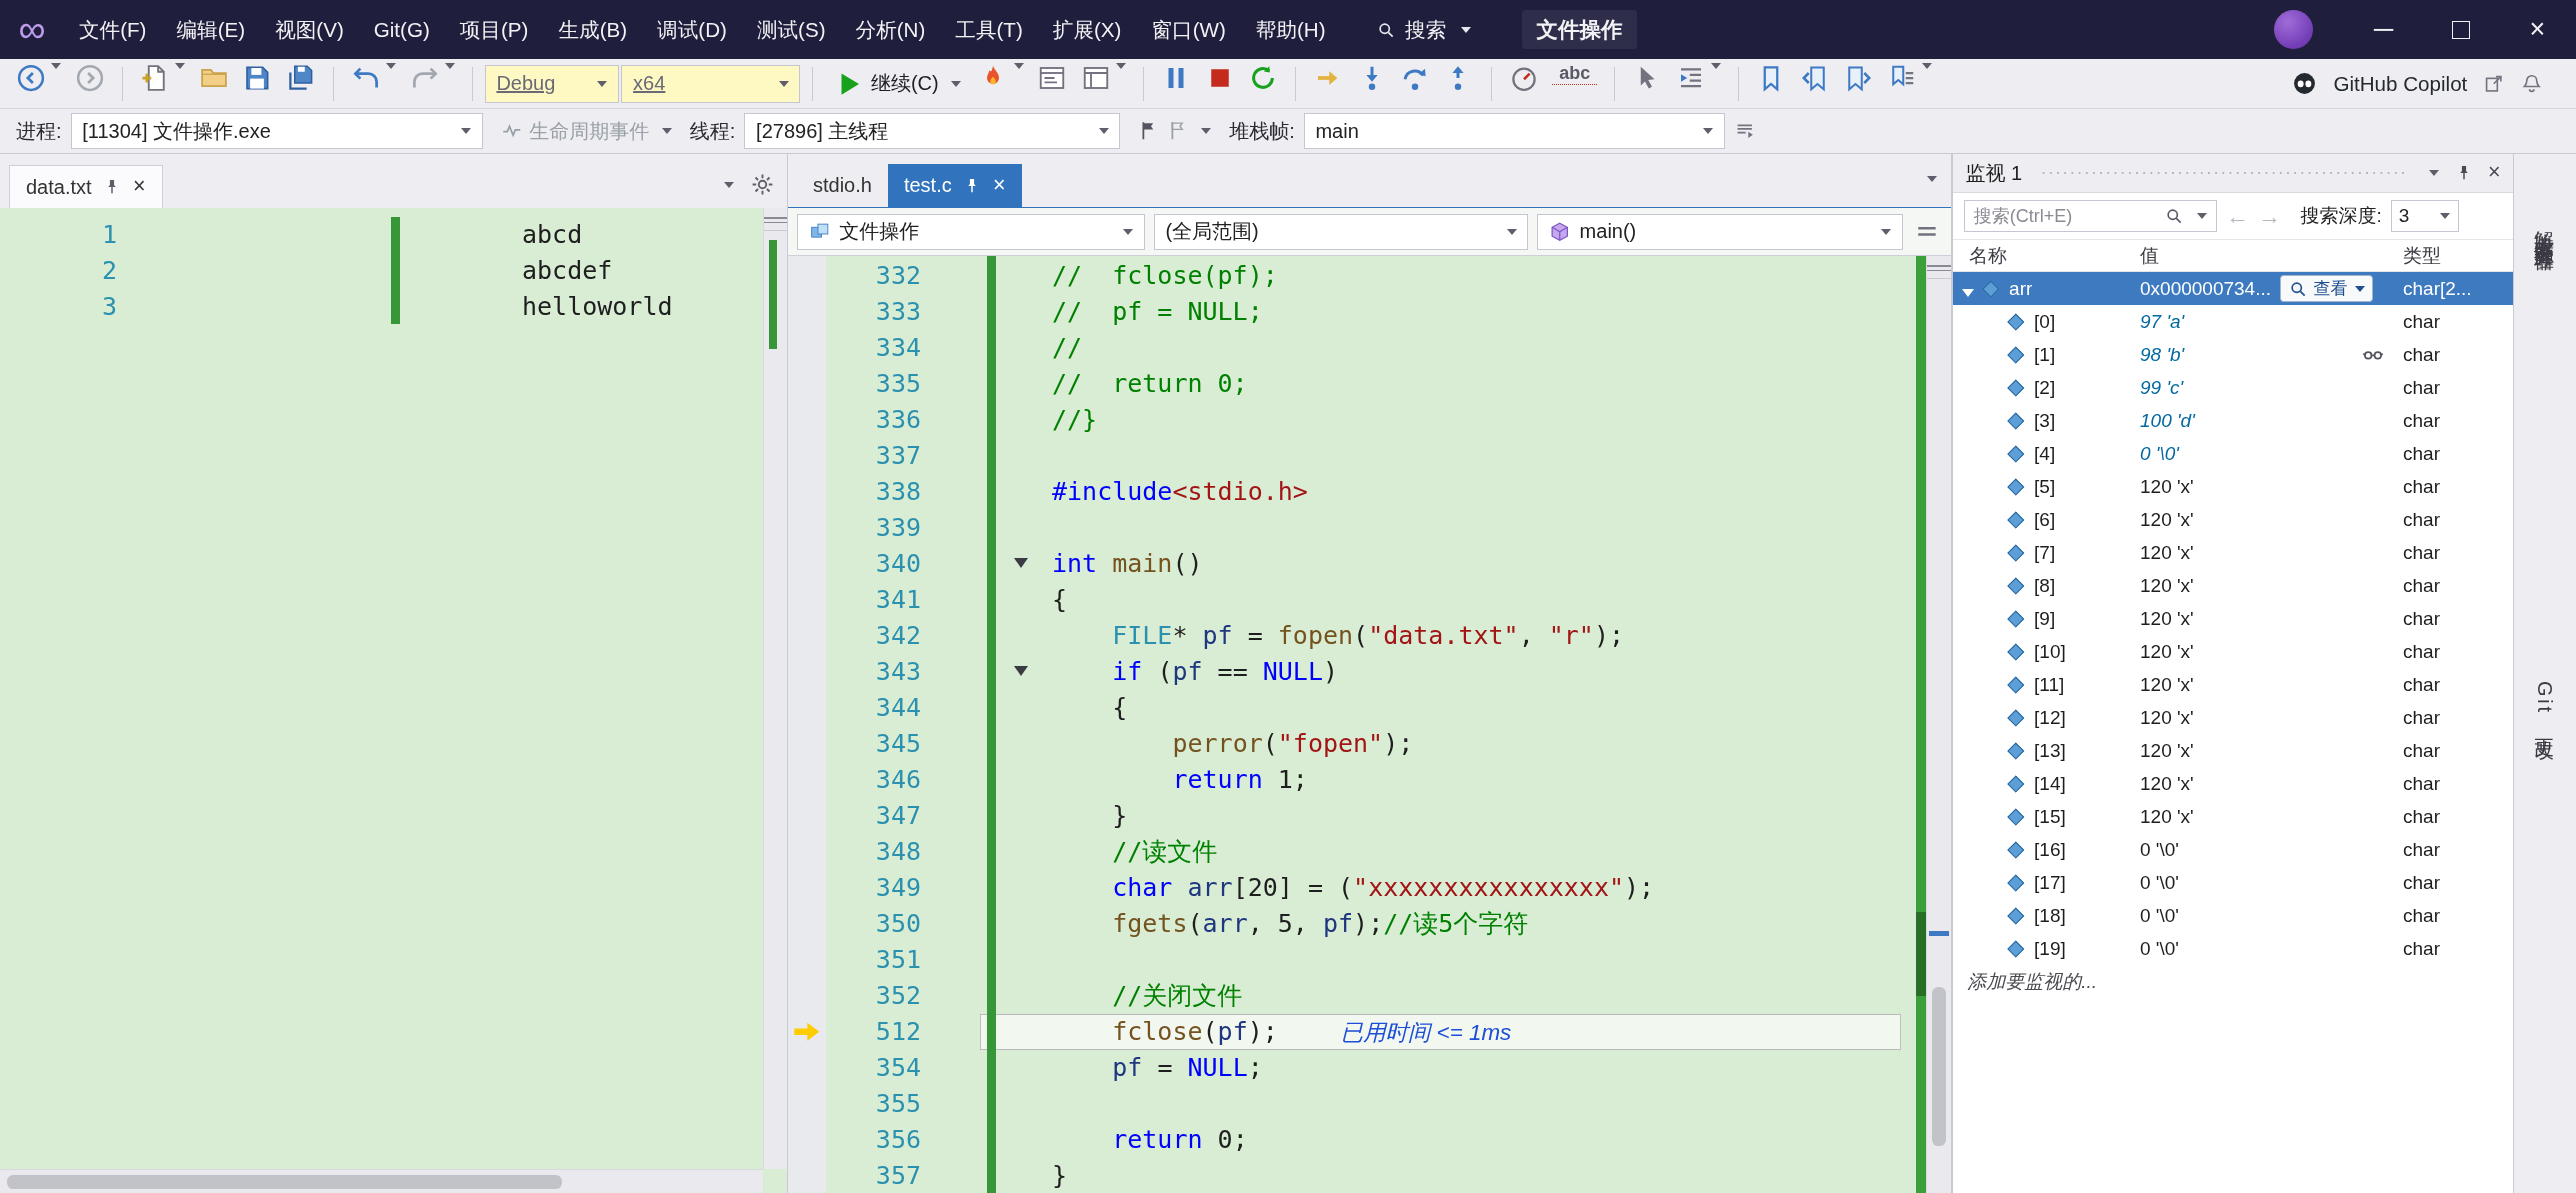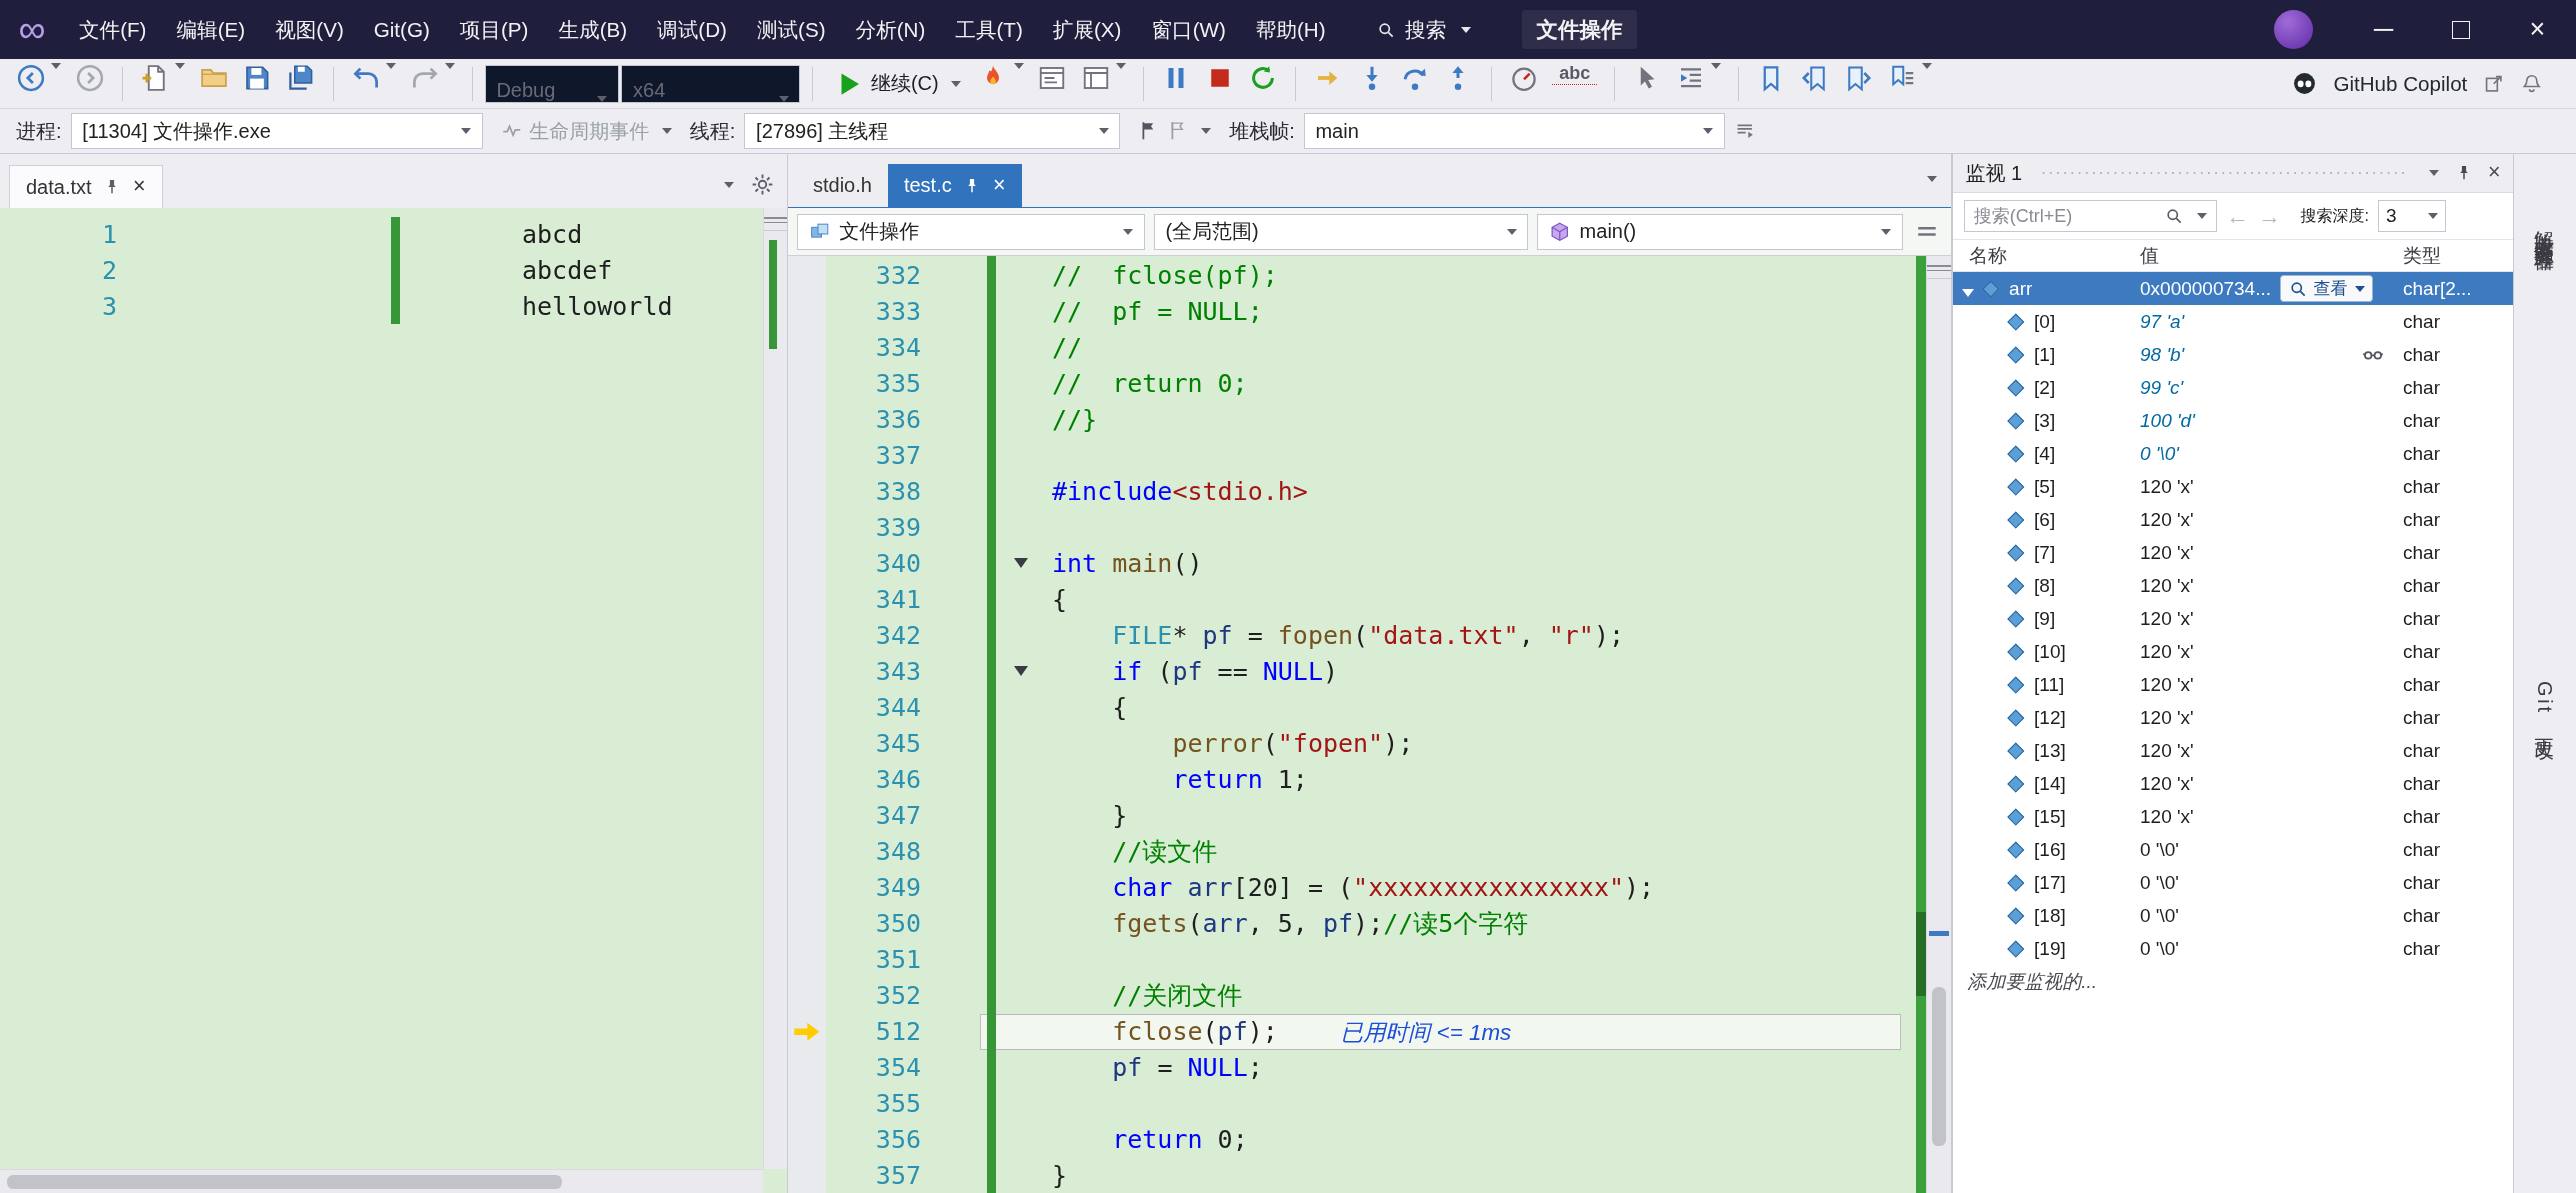--- a/index.html
+++ b/index.html
@@ -22,21 +22,21 @@
   .winbtn { width:77px; height:100%; display:flex; align-items:center; justify-content:center; font-size:27px; }
   .maxbox { width:18px; height:18px; border:1.8px solid #F2F2F5; display:inline-block; }
 
   
   .toolbar1 { height:50px; background:#EEEEF2; border-bottom:0.9px solid #D5D5DE; display:flex; align-items:center; padding:0 10.7px; font-size:20px; color:#333; }
   .tb-items { display:flex; align-items:center; gap:2.7px; }
   .tb-btn { display:flex; align-items:flex-start; height:41px; padding:0 5.4px; border-radius:3.6px; }
   .dd { width:0; height:0; border-left:5.4px solid transparent; border-right:5.4px solid transparent; border-top:6.3px solid #5F5F6B; margin-left:5.4px; flex:none; }
   .dd-light { border-top-color:#E8E8F0; }
   .tb-sep { width:0.9px; height:34px; background:#C9C9D4; margin:0 9px; flex:none; }
-  .combo { height:38px; background:#0f172a; border:0.9px solid #C6C6D2; display:flex; align-items:flex-end; padding:0 10.7px; color:#6A6A76; font-size:20px; }
+  .combo { height:38px; background:#fef9c3; border:0.9px solid #C6C6D2; display:flex; align-items:center; padding:0 10.7px; color:#6A6A76; font-size:20px;text-decoration:underline; }
   .combo .dd { margin-left:auto; }
   .tb-run { display:flex; align-items:center; gap:7.2px; padding:0 9px; color:#1E1E24; height:41px; }
   .abc-btn { font-size:18px; color:#5A5A66; font-weight:bold; padding:0 7.2px; border-bottom:1.8px dotted #C42B1C; }
   .tb-right-icons { margin-left:auto; display:flex; align-items:center; gap:16px; padding-right:23px; color:#24292F; font-size:20.6px; }
 
   .toolbar2 { height:45px; background:#EEEEF2; border-bottom:0.9px solid #C9C9D4; display:flex; align-items:center; padding:0 16px; font-size:20px; color:#2B2B33; gap:9px; }
   .combo2 { height:36px; background:#fff; border:0.9px solid #C6C6D2; display:flex; align-items:center; padding:0 10.7px; font-size:20px; color:#222; }
   .combo2 .dd { margin-left:auto; }
   .w-process { width:412px; } .w-thread { width:376px; } .w-frame { width:421px; }
   .muted-btn { display:flex; align-items:center; gap:7.2px; color:#9AA0A8; padding:0 9px; }
@@ -98,21 +98,21 @@
 
   
   .watch-pane { width:561px; background:#fff; border-left:0.9px solid #C9C9D4; display:flex; flex-direction:column; font-size:19px; color:#1E1E1E; }
   .watch-header { height:39px; background:#EEEEF2; display:flex; align-items:center; padding:0 12.5px; gap:10.7px; font-size:20px; border-bottom:0.9px solid #D9D9E0; }
   .grip-dots { flex:1; height:8px; background-image:radial-gradient(#B4B4C0 1.3px, transparent 1.4px); background-size:7.2px 8px; margin:0 7.2px; }
   .wh-icons { display:flex; gap:14.3px; align-items:center; color:#4A4A55; }
   .watch-search { height:47px; display:flex; align-items:center; padding:0 10.7px; gap:9px; border-bottom:0.9px solid #E4E4EA; }
   .searchbox { width:253px; height:32px; border:0.9px solid #C6C6D2; display:flex; align-items:center; padding:0 9px; color:#8A8A94; font-size:18px; gap:7.2px; }
   .searchbox .ph { flex:1; white-space:nowrap; overflow:hidden; }
   .navarrow { color:#B6B6C0; font-size:23px; }
-  .depth-label { margin-left:10.7px; font-size:16px; color:#222; white-space:nowrap; }
+  .depth-label { margin-left:10.7px; font-size:19px; color:#222; white-space:nowrap; }
   .depth-combo { width:68px; height:32px; border:0.9px solid #C6C6D2; display:flex; align-items:center; padding:0 7.2px; color:#222; }
   .watch-cols { height:32px; display:flex; align-items:center; border-bottom:0.9px solid #E4E4EA; color:#3B3B44; }
   .c-name { width:187px; padding-left:16px; } .c-val { width:263px; } .c-type { flex:1; }
   .wrow { height:33px; display:flex; align-items:center; position:relative; }
   .wc-name { width:187px; display:flex; align-items:center; padding-left:32px; position:relative; white-space:nowrap; overflow:hidden; }
   .wc-name.child { padding-left:57px; }
   .expander { position:absolute; left:9px; top:11.6px; width:0; height:0; border:6.3px solid transparent; border-top:8px solid #2B2B33; }
   .wrow.sel .expander { border-top-color:#fff; }
   .diamond { width:11.6px; height:11.6px; background:#5C9FD6; border:1.8px solid #27659E; transform:rotate(45deg); margin-right:12.5px; flex:none; }
   .wc-val { width:263px; display:flex; align-items:center; gap:9px; overflow:hidden; white-space:nowrap; }

